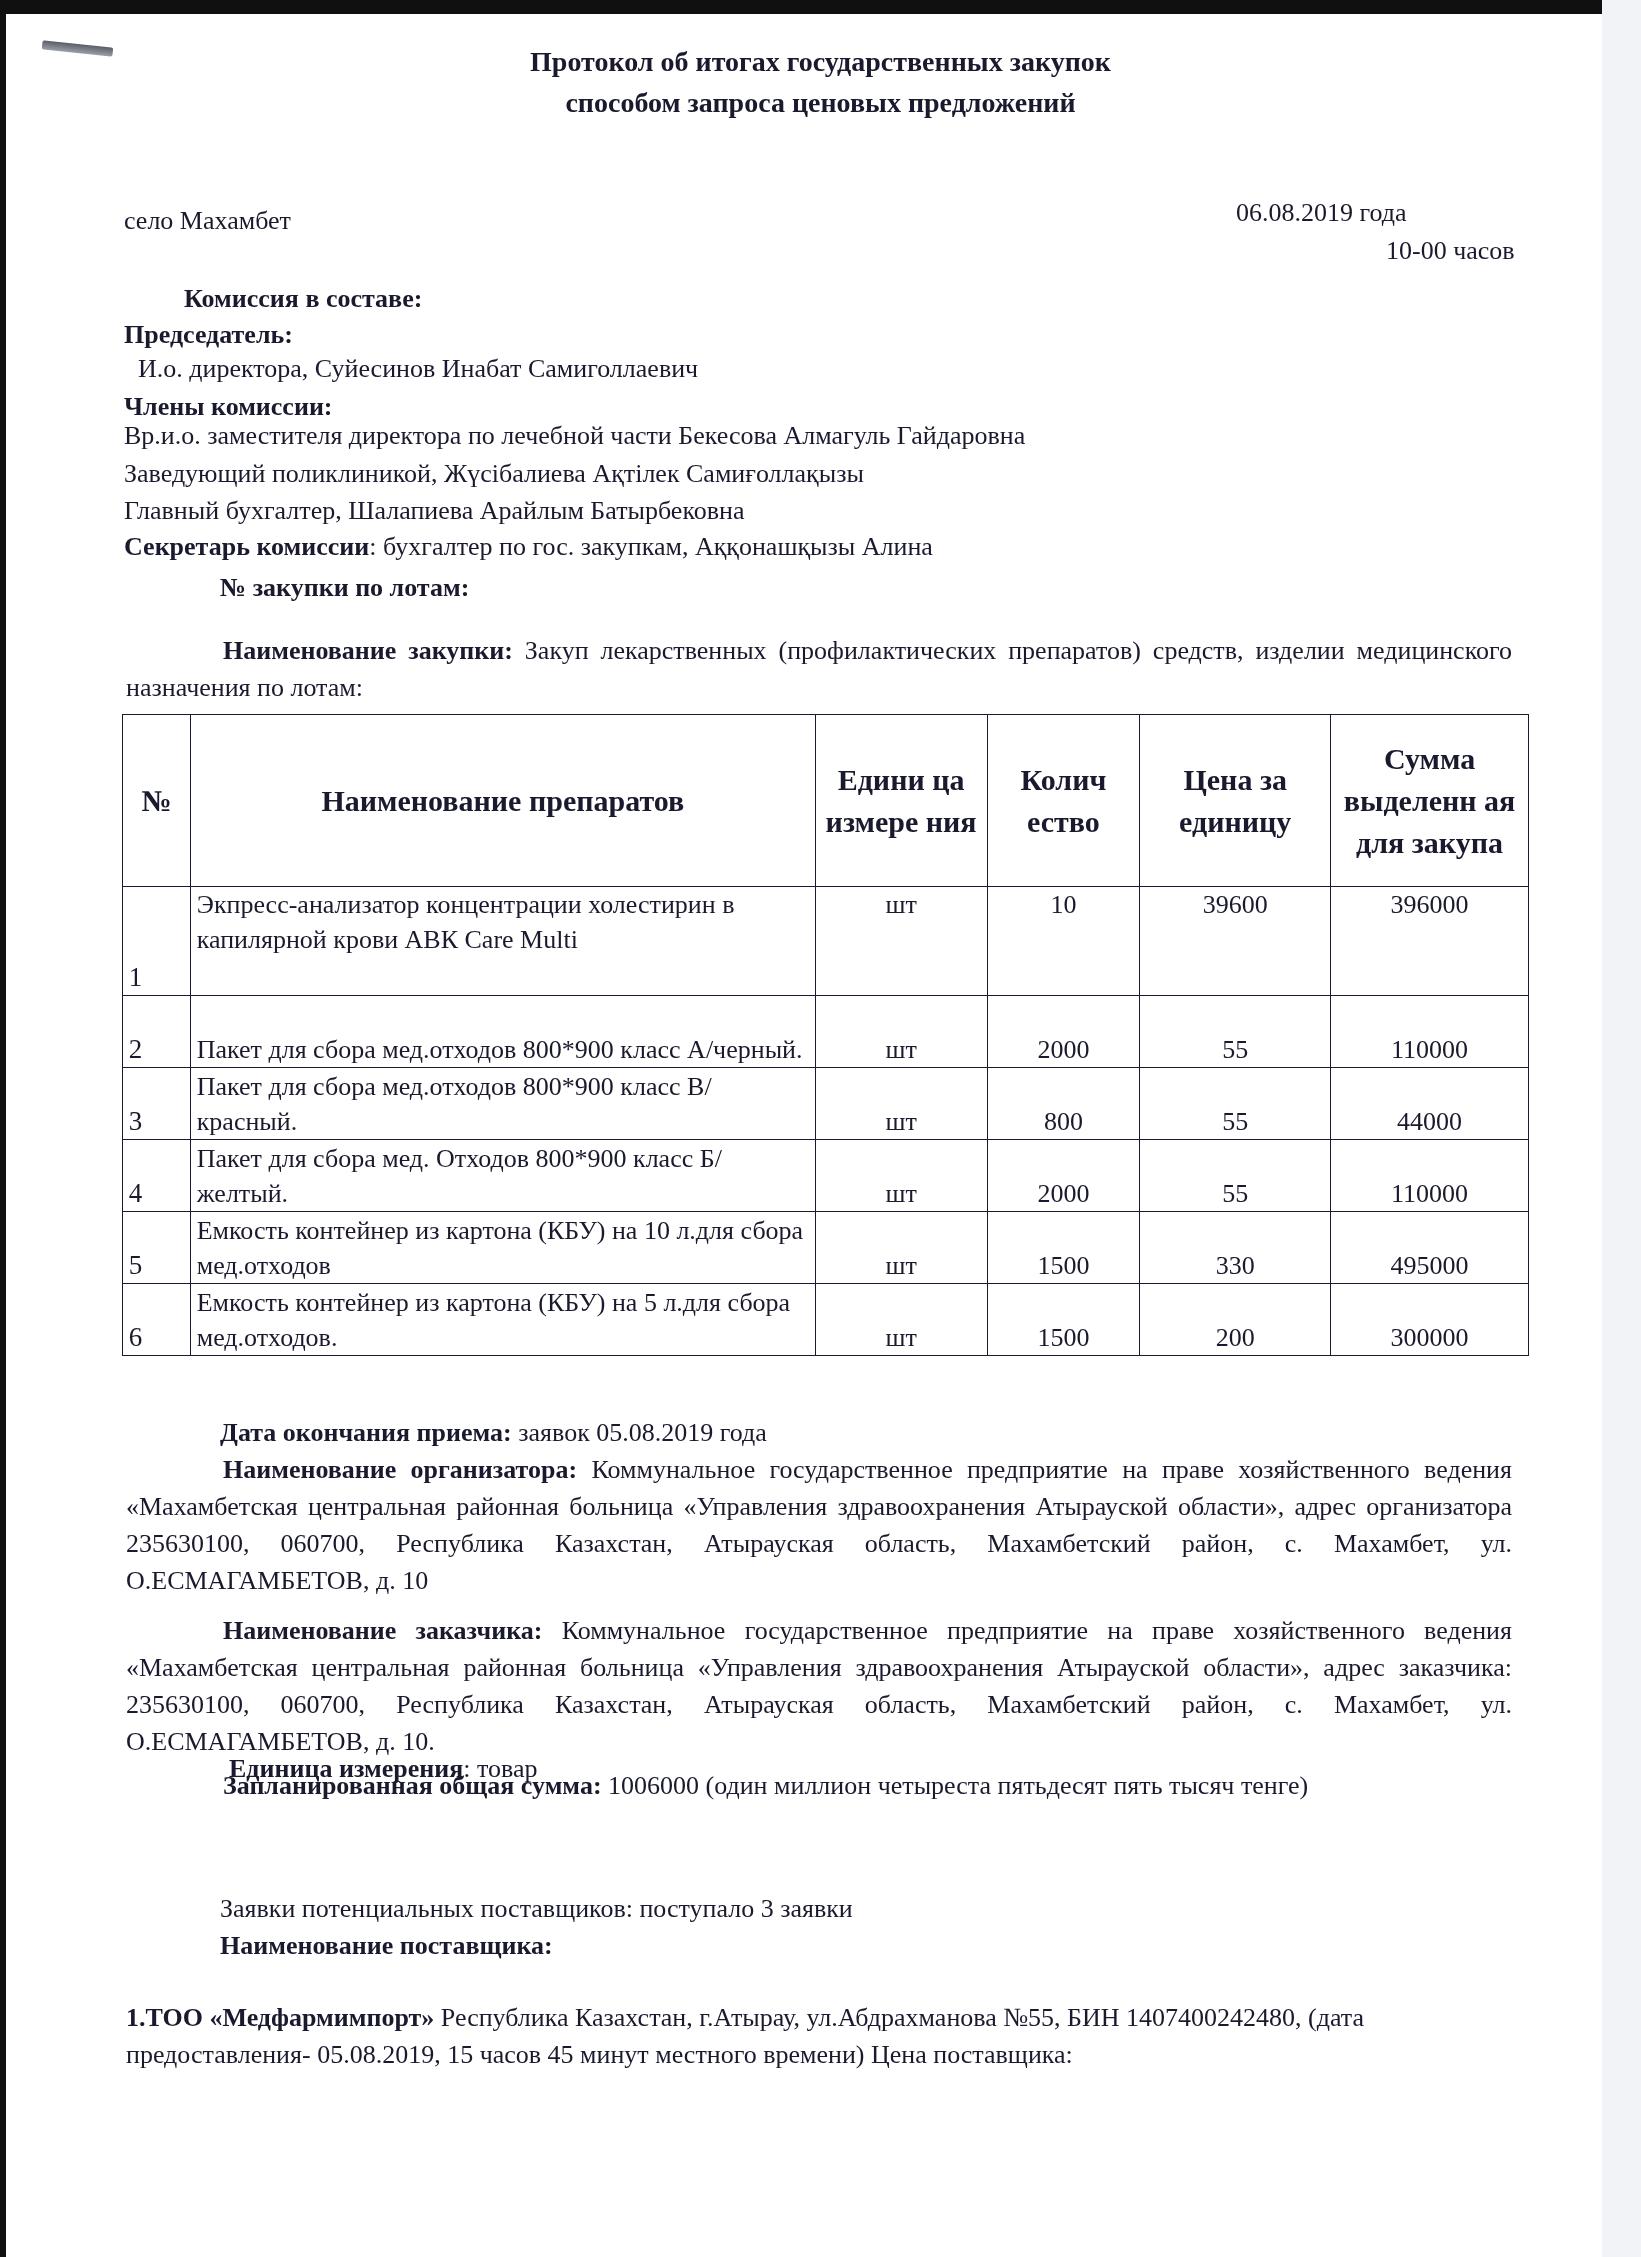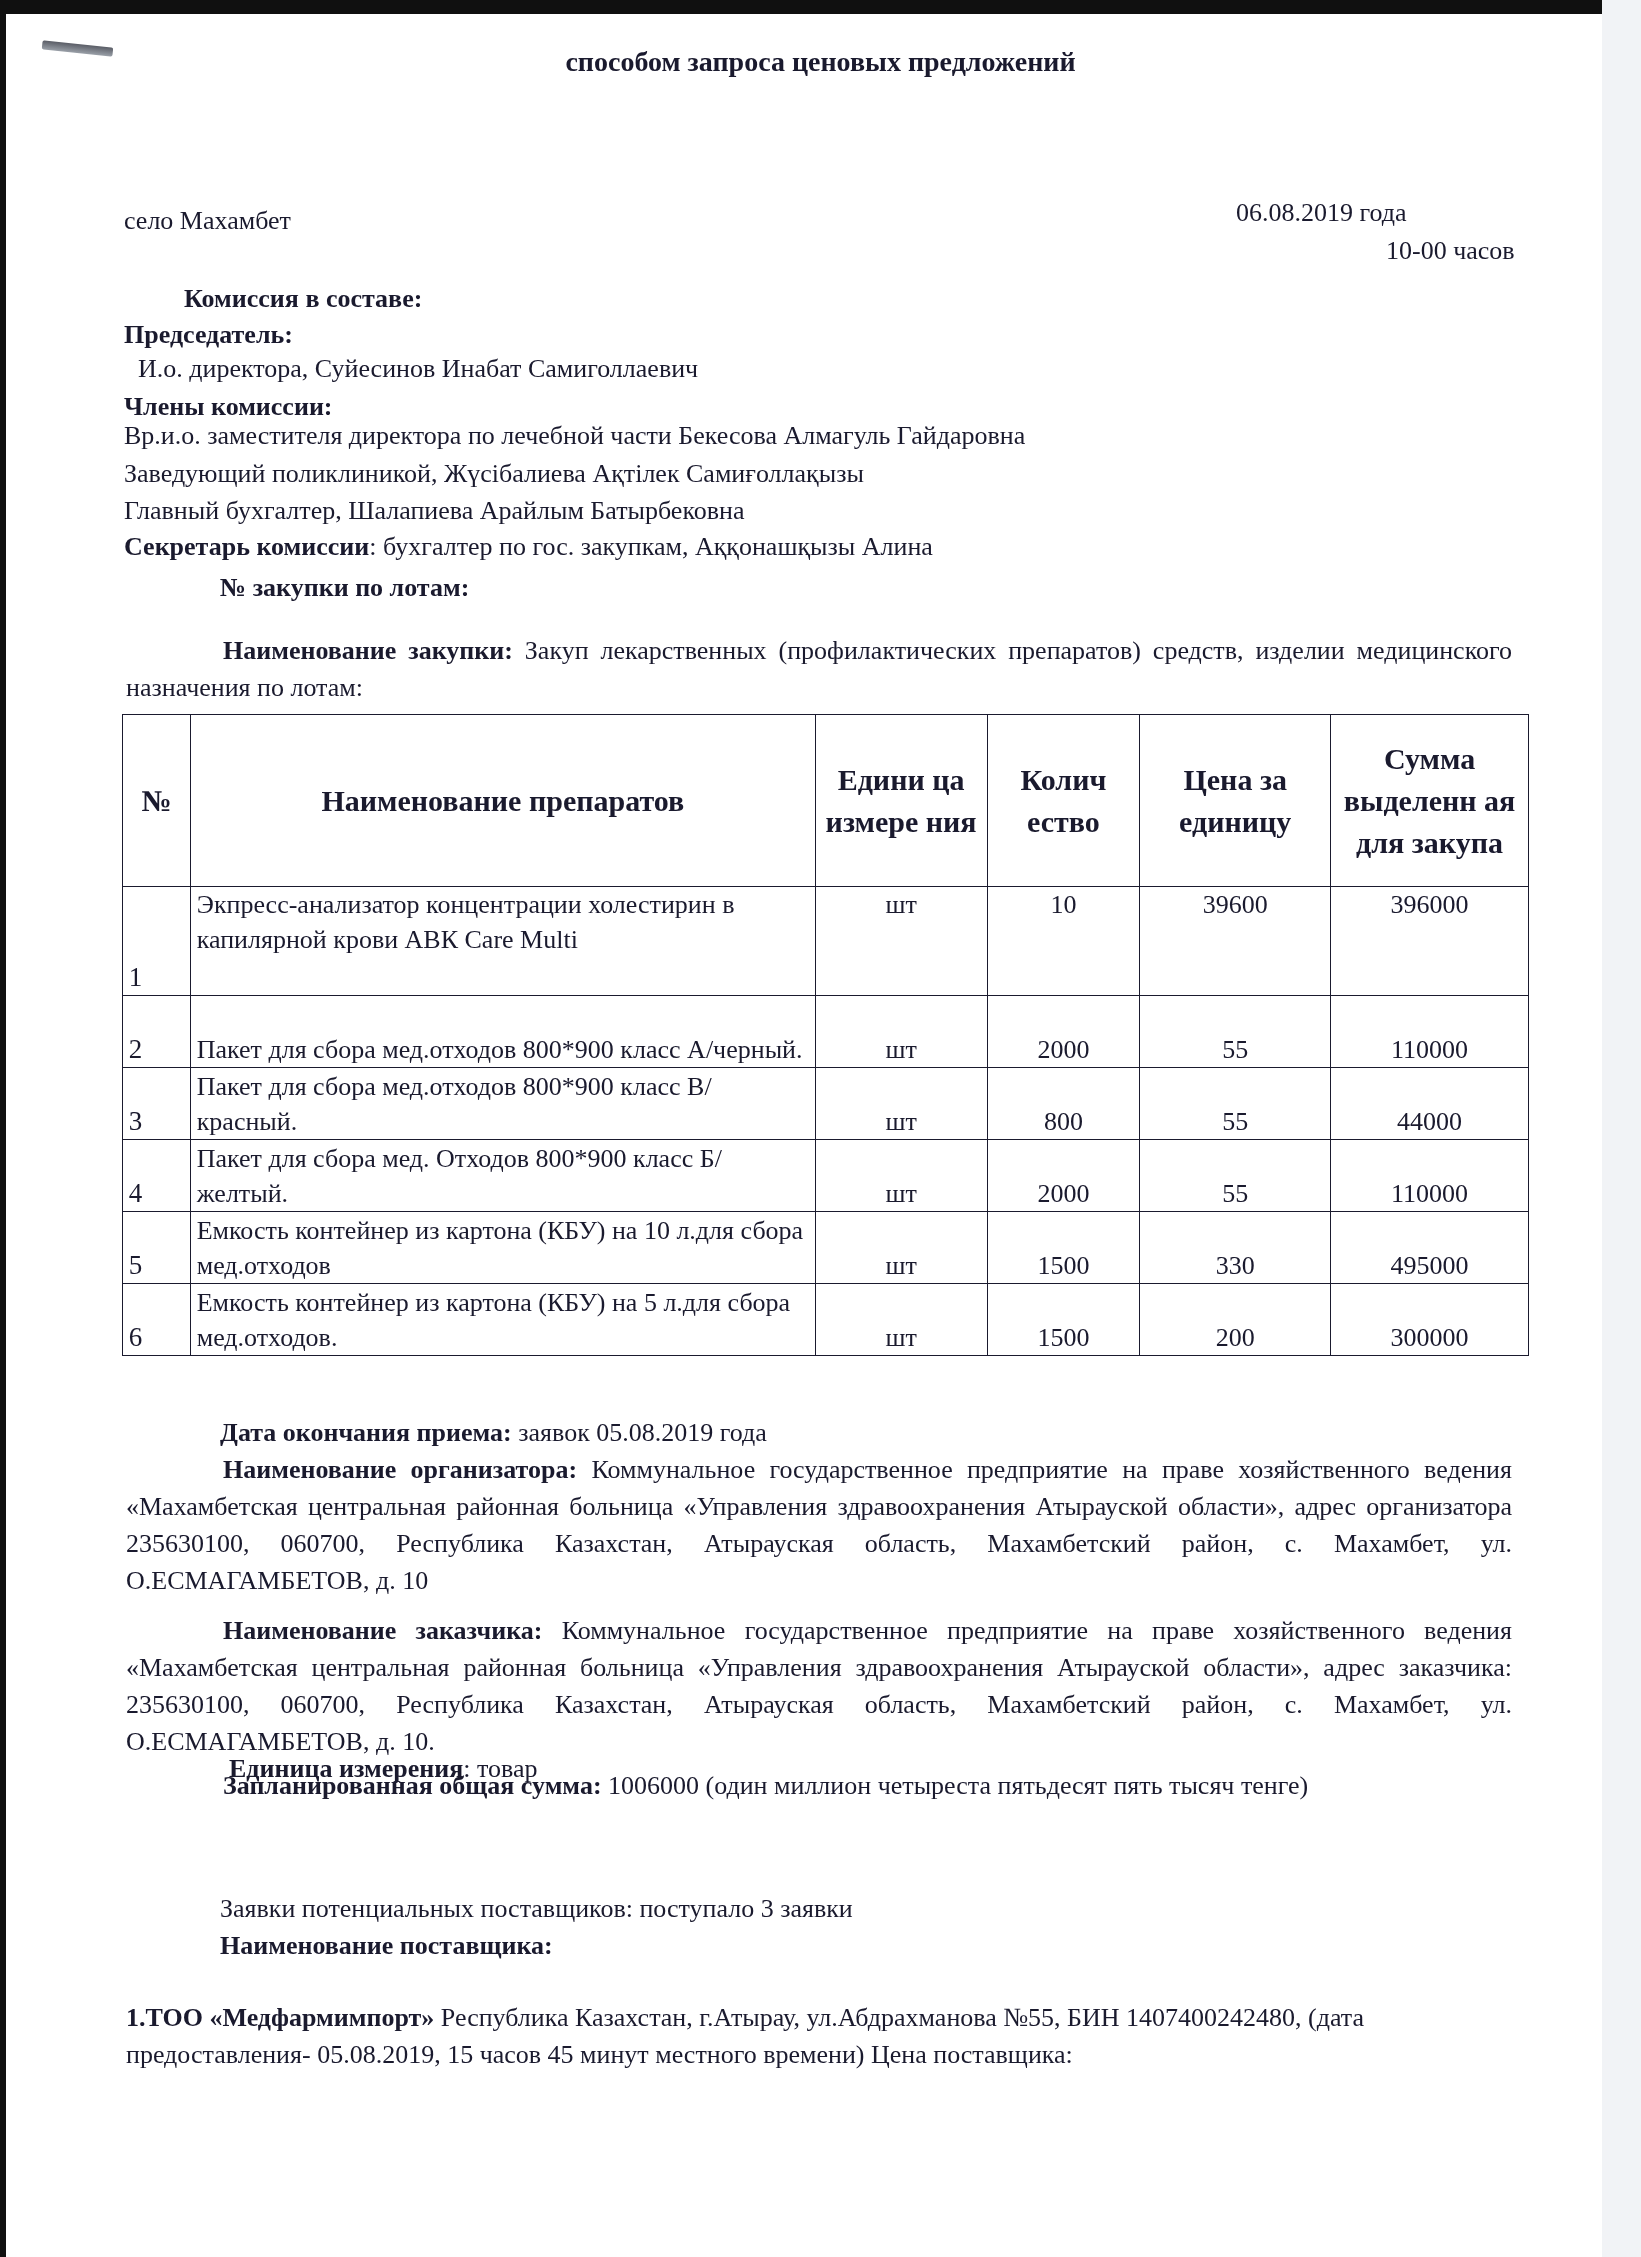--- a/index.html
+++ b/index.html
@@ -35,20 +35,21 @@
 </style>
 </head>
 <body>
 
 <div class="scan-top"></div>
 <div class="scan-left"></div>
 <div class="scan-right"></div>
 <div class="staple"></div>
 
 <div class="title">
+  <div>Протокол об итогах государственных закупок</div>
   <div>способом запроса ценовых предложений</div>
 </div>
 
 <div class="abs" style="left:124px; top:202px;">село Махамбет</div>
 <div class="abs" style="left:1236px; top:194px;">06.08.2019 года</div>
 <div class="abs" style="left:1386px; top:232px;">10-00 часов</div>
 
 <div class="abs b" style="left:136px; top:280px;margin-left:48px;">Комиссия в составе:</div>
 <div class="abs b" style="left:124px; top:316px;">Председатель:</div>
 <div class="abs" style="left:138px; top:350px;">И.о. директора, Суйесинов Инабат Самиголлаевич</div>

